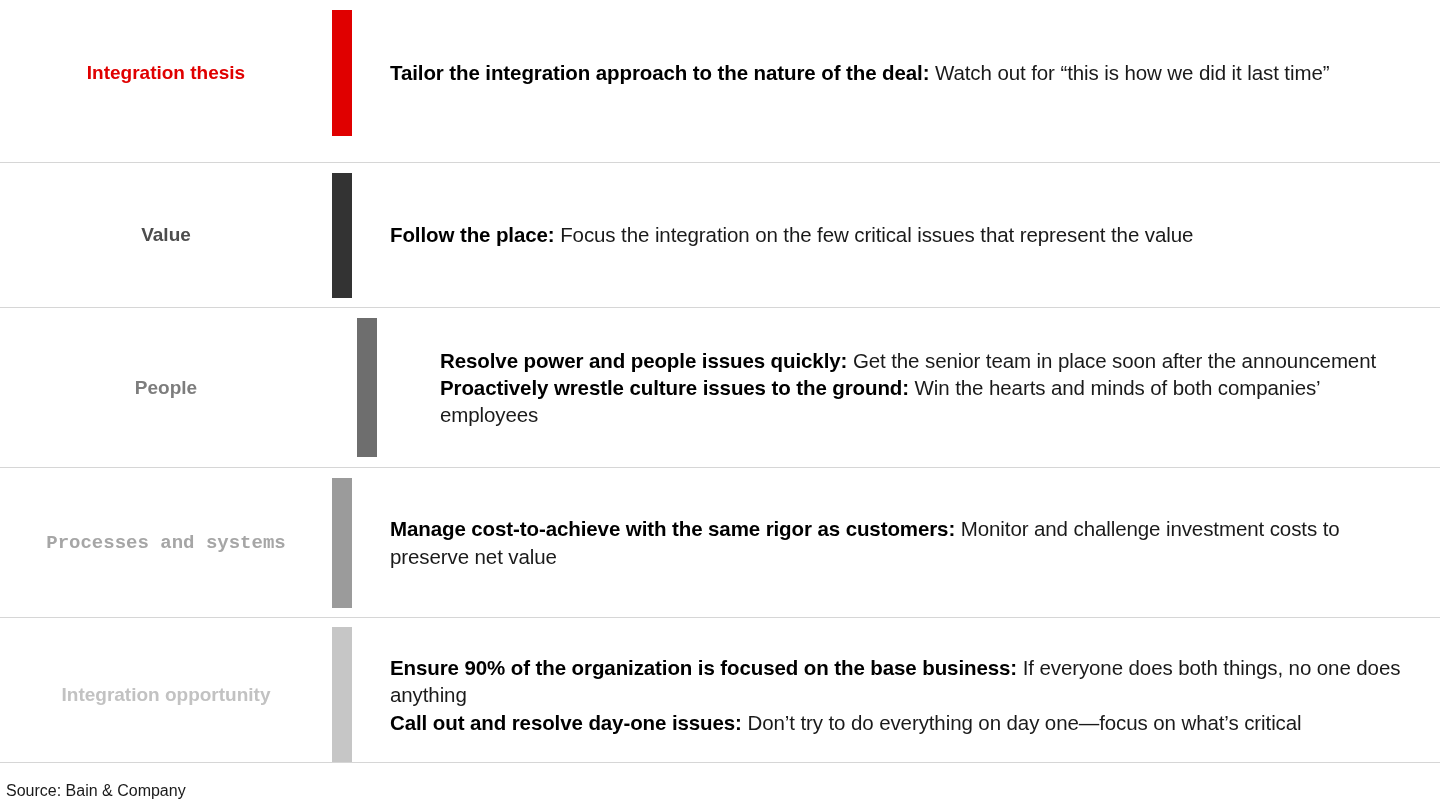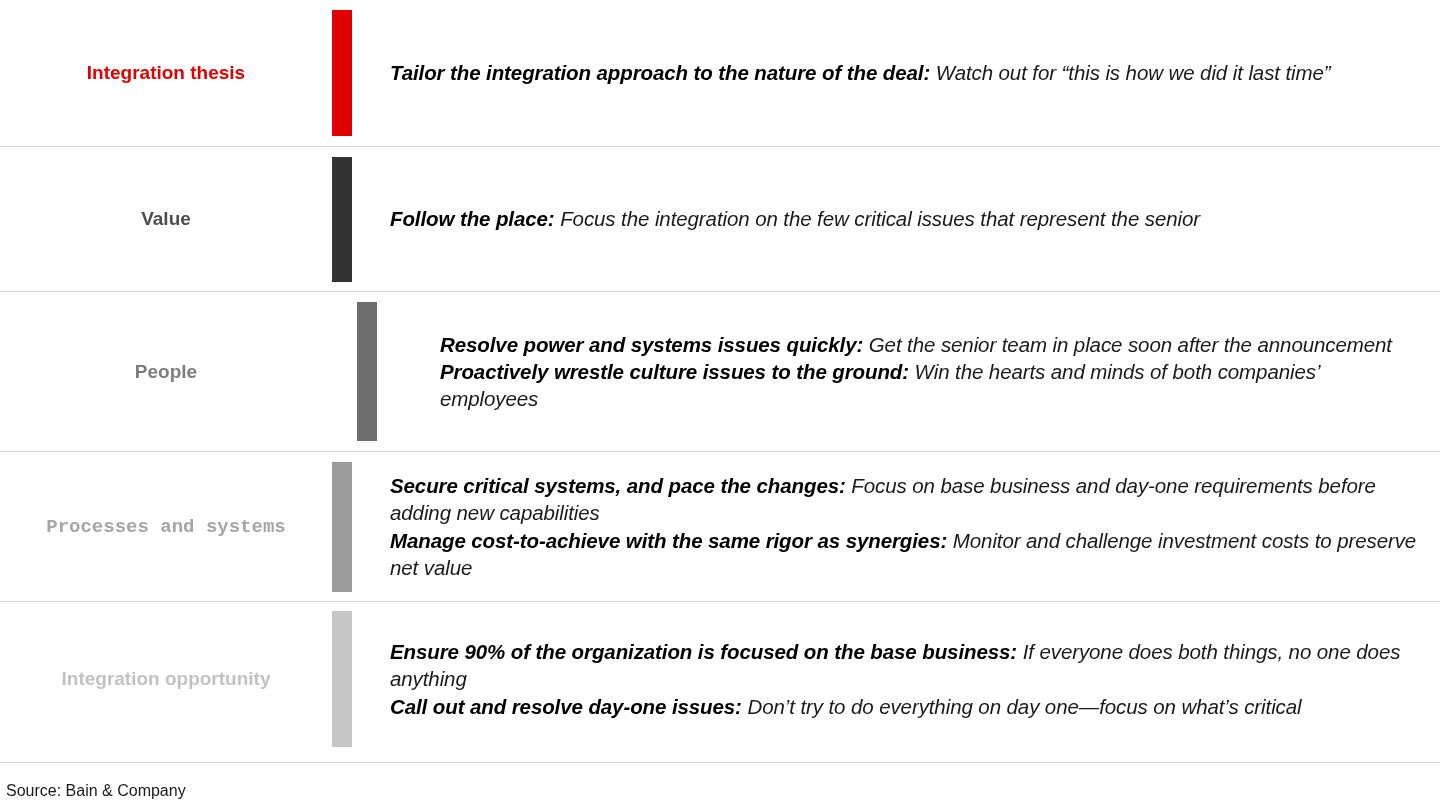--- a/index.html
+++ b/index.html
@@ -59,34 +59,33 @@
     width: 20px;
     border-radius: 0;
   }
   .row-content {
     flex: 1 1 auto;
     padding: 0 19px 0 12px;
     display: flex;
     flex-direction: column;
     justify-content: center;
     box-sizing: border-box;
-    font-style: italic;
   }
   .point {
     font-size: 20.5px;
     line-height: 1.33;
     color: #1a1a1a;
     letter-spacing: -0.1px;
   }
   .point b {
     font-weight: bold;
     color: #000000;
   }
   .row-1 { height: 146px; }
-  .row-2 { height: 145px; }
+  .row-2 { height: 145px; margin-top: 16px; }
   .row-3 { height: 160px; gap: 25px; }
   .row-4 { height: 150px; }
   .row-5 { height: 155px; }
 
   .row-1 .row-bar { height: 126px; }
   .row-2 .row-bar { height: 125px; }
   .row-3 .row-bar { height: 139px; }
   .row-4 .row-bar { height: 130px; }
   .row-5 .row-bar { height: 136px; }
 
@@ -130,55 +129,52 @@
 
     <div class="row row-2" style="border-top-color: rgb(214, 214, 214);">
       <div class="row-label" style="color: rgb(77, 77, 77);">
         <span>Value</span>
       </div>
       <div class="row-bar-cell">
         <div class="row-bar" style="background: rgb(51, 51, 51);"></div>
       </div>
       <div class="row-content">
         <div class="point">
-          <b>Follow the place:</b><span> Focus the integration on the few critical issues that represent the senior</span>
+          <b>Follow the place:</b><span> Focus the integration on the few critical issues that represent the value</span>
         </div>
       </div>
     </div>
 
     <div class="row row-3" style="border-top-color: rgb(214, 214, 214);">
       <div class="row-label" style="color: rgb(125, 125, 125);">
         <span>People</span>
       </div>
       <div class="row-bar-cell">
         <div class="row-bar" style="background: rgb(110, 110, 110);"></div>
       </div>
       <div class="row-content">
         <div class="point">
-          <b>Resolve power and systems issues quickly:</b><span> Get the senior team in place soon after the announcement</span>
+          <b>Resolve power and people issues quickly:</b><span> Get the senior team in place soon after the announcement</span>
         </div>
         <div class="point">
           <b>Proactively wrestle culture issues to the ground:</b><span> Win the hearts and minds of both companies’ employees</span>
         </div>
       </div>
     </div>
 
     <div class="row row-4" style="border-top-color: rgb(214, 214, 214);">
       <div class="row-label" style="color: rgb(166, 166, 166); font-family: Liberation Mono, monospace;">
         <span>Processes and systems</span>
       </div>
       <div class="row-bar-cell">
         <div class="row-bar" style="background: rgb(155, 155, 155);"></div>
       </div>
       <div class="row-content">
         <div class="point">
-          <b>Secure critical systems, and pace the changes:</b><span> Focus on base business and day-one requirements before adding new capabilities</span>
-        </div>
-        <div class="point">
-          <b>Manage cost-to-achieve with the same rigor as synergies:</b><span> Monitor and challenge investment costs to preserve net value</span>
+          <b>Manage cost-to-achieve with the same rigor as customers:</b><span> Monitor and challenge investment costs to preserve net value</span>
         </div>
       </div>
     </div>
 
     <div class="row row-5" style="border-top-color: rgb(214, 214, 214);">
       <div class="row-label" style="color: rgb(194, 194, 194);">
         <span>Integration opportunity</span>
       </div>
       <div class="row-bar-cell">
         <div class="row-bar" style="background: rgb(198, 198, 198);"></div>

